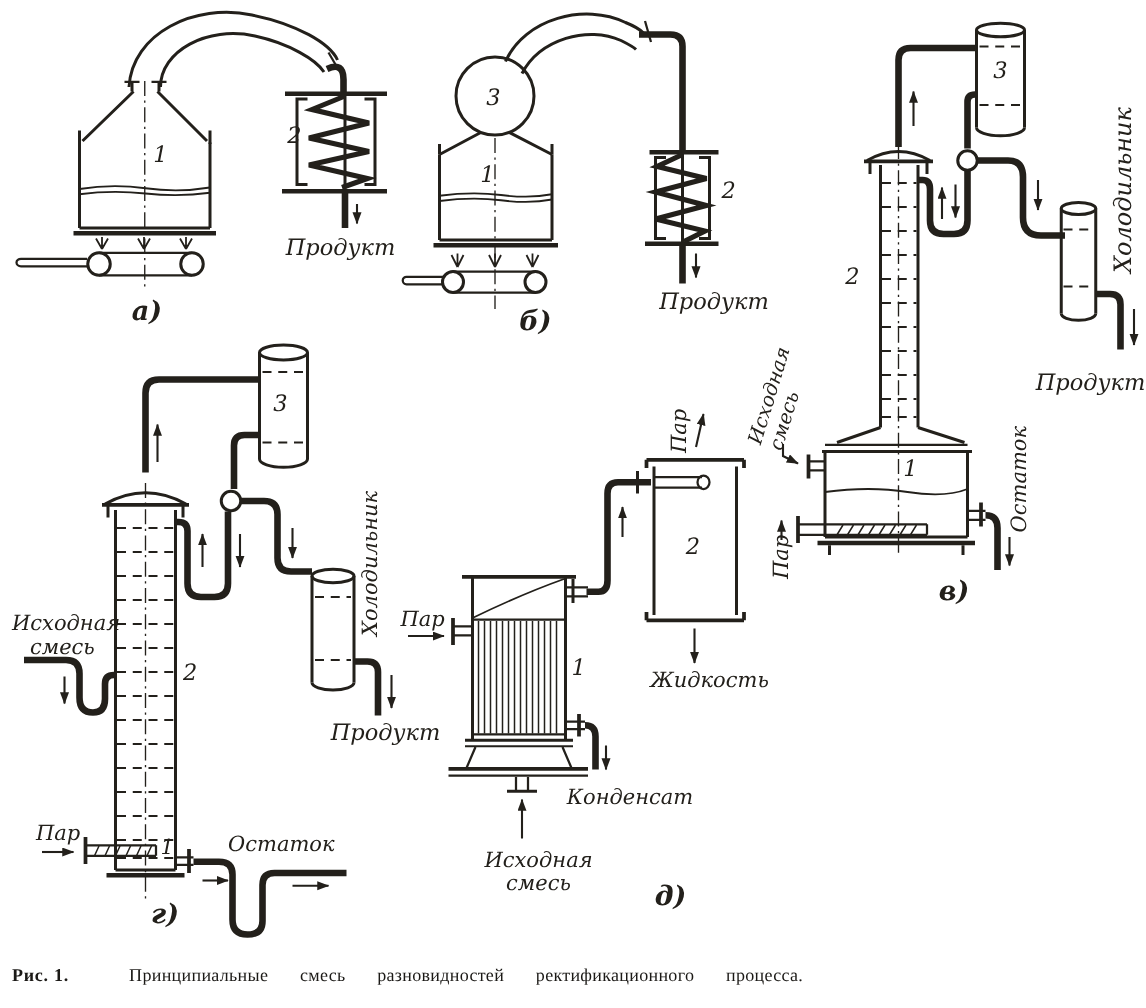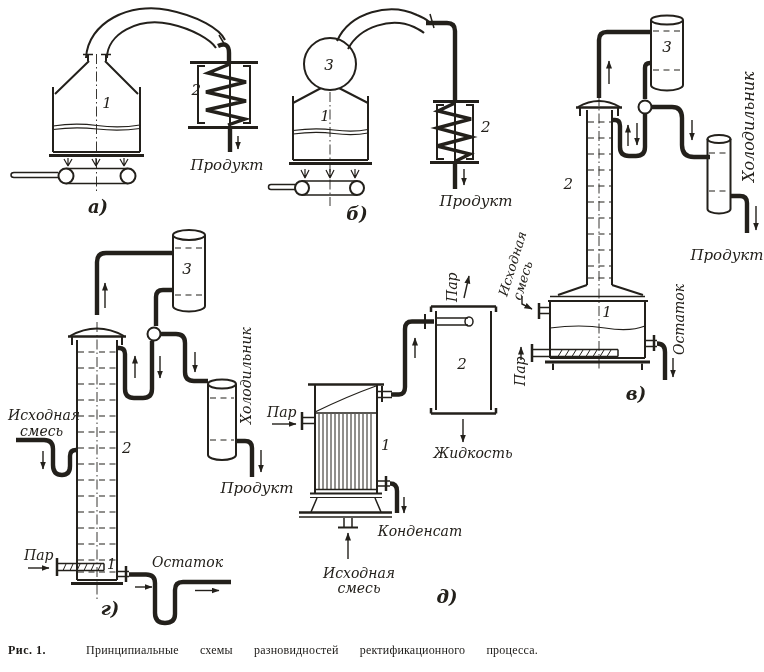--- a/index.html
+++ b/index.html
@@ -324,14 +324,14 @@
     <text class="lbl14" x="473" y="458" text-anchor="middle">Жидкость</text>
     <text class="lbl14" x="420" y="536" text-anchor="middle">Конденсат</text>
     <text class="lbl14" x="359" y="578" text-anchor="middle">Исходная</text>
     <text class="lbl14" x="359" y="593" text-anchor="middle">смесь</text>
     <text class="sub" x="447" y="603" text-anchor="middle">д)</text>
   </g>
 </svg>
 
 <div class="caption">
   <span class="cap-b">Рис. 1.</span>
-  <span class="cap-t">Принципиальные схемы разновидностей ректификационного процесса.</span>
+  <span class="cap-t">Принципиальные смесь разновидностей ректификационного процесса.</span>
 </div>
 
 </body></html>

